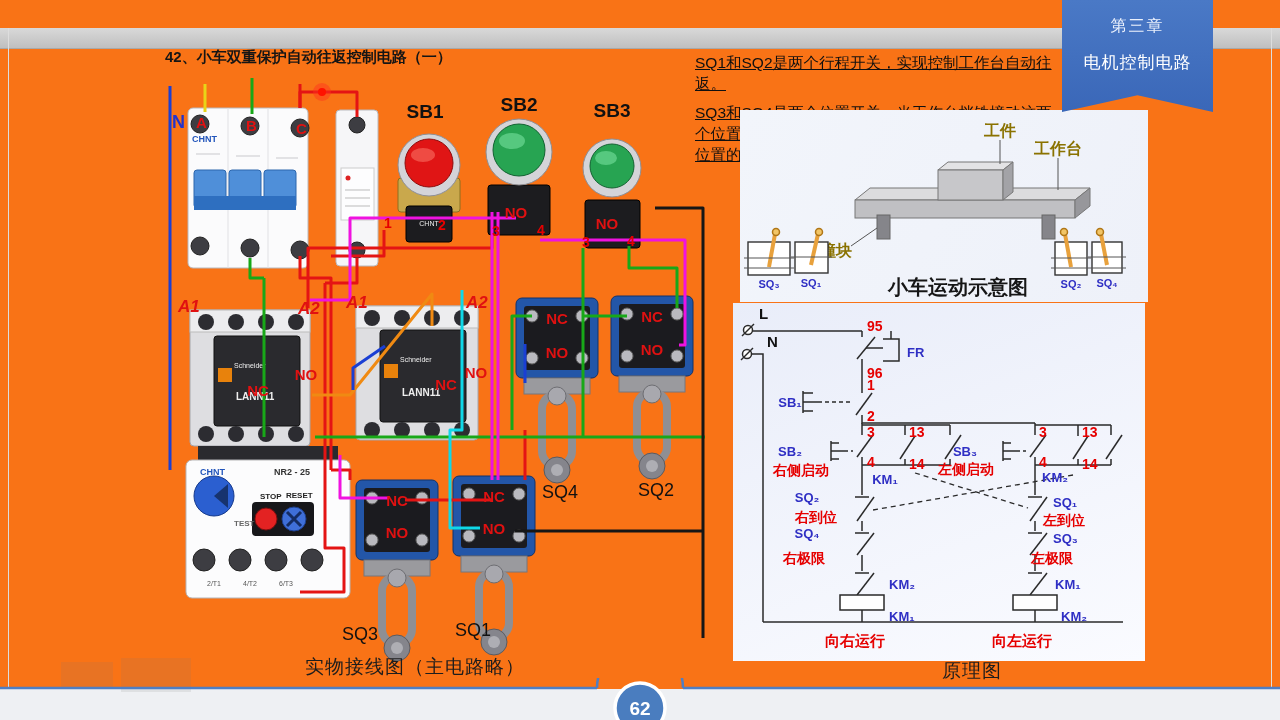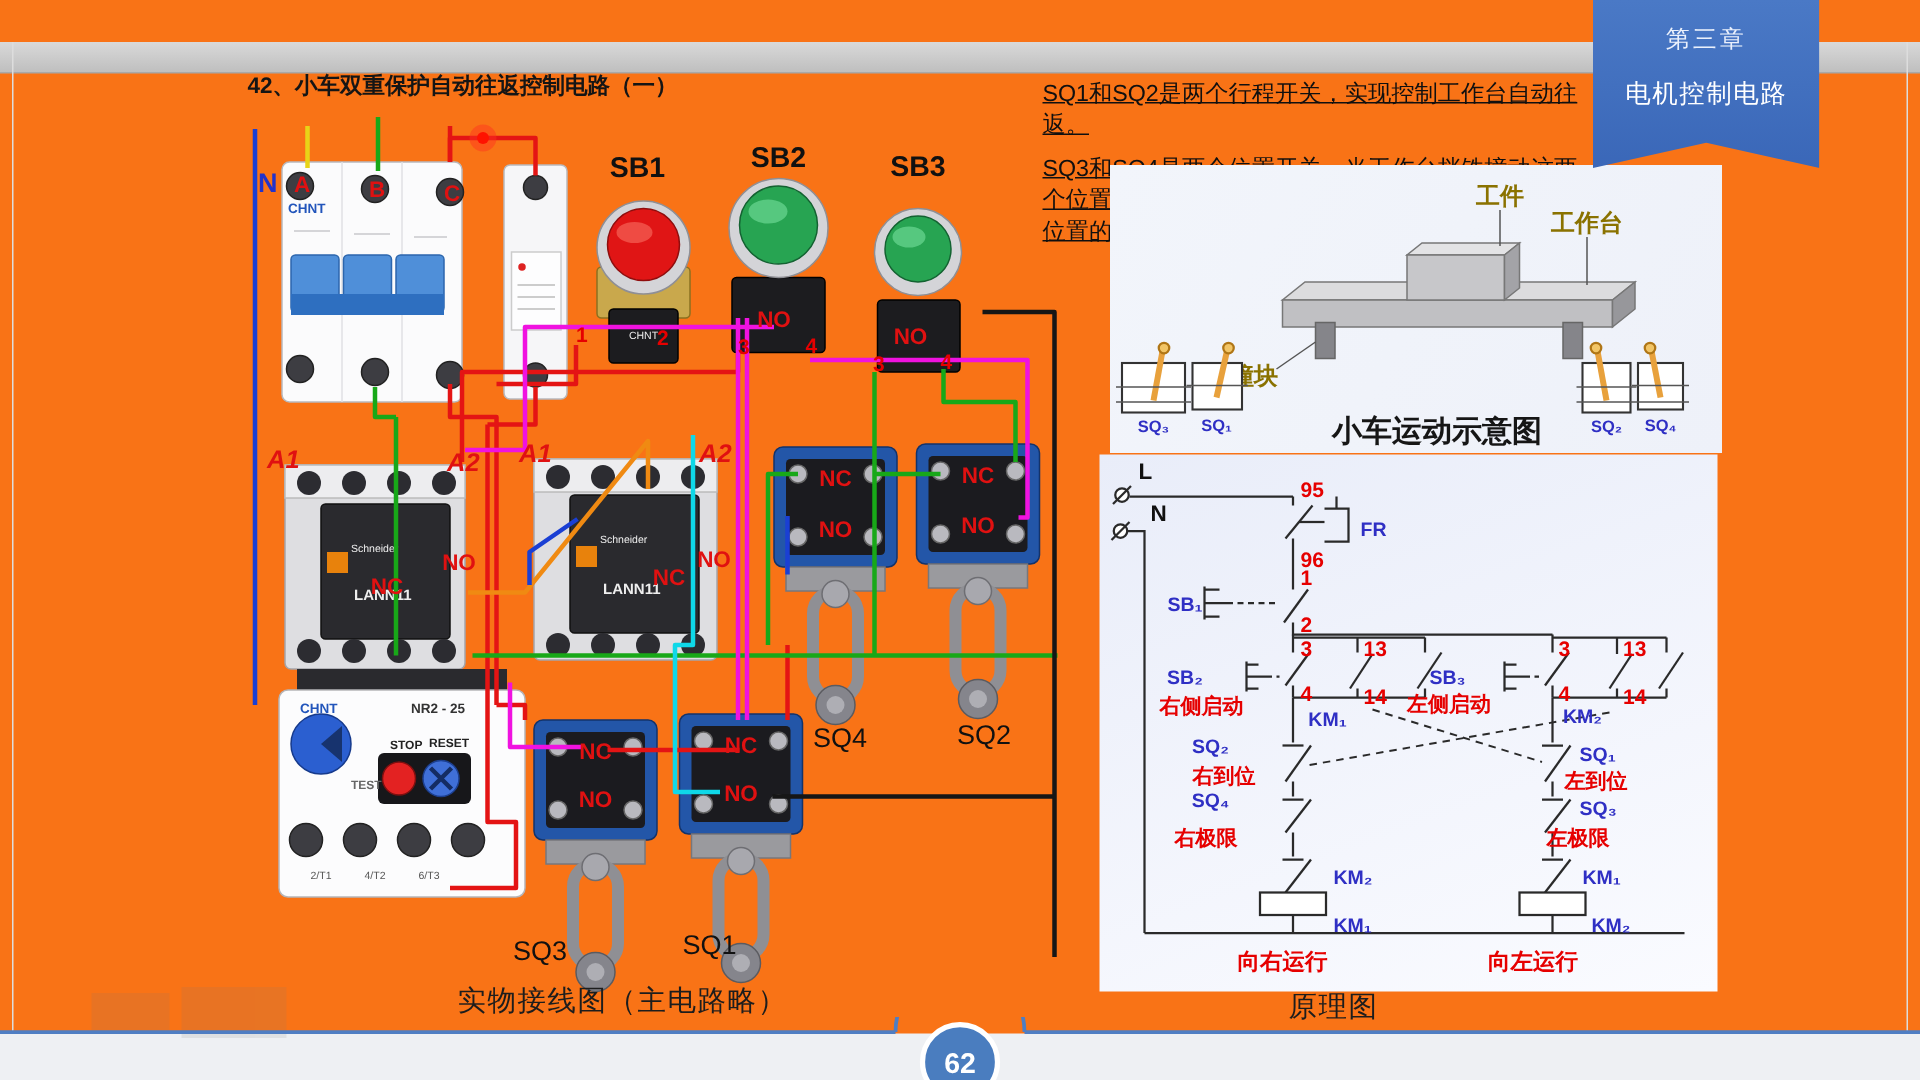--- a/index.html
+++ b/index.html
@@ -19,21 +19,21 @@
   .notes{position:absolute;left:695px;top:52px;width:362px;color:#101010;
          font-size:15.5px;line-height:1.36;}
   .notes p{margin:0 0 8px 0;text-decoration:underline;}
   .cart{position:absolute;left:740px;top:110px;width:408px;height:192px;
         background:linear-gradient(120deg,#f2f5fb,#eef1f9);}
   .schem{position:absolute;left:733px;top:303px;width:412px;height:358px;
          background:linear-gradient(160deg,#e9edf9,#fafbff);}
   .wiring{position:absolute;left:148px;top:78px;width:560px;height:585px;}
   .cap{position:absolute;font-size:19px;color:#1d1d1d;letter-spacing:1px;}
   .cap-wiring{left:287px;top:654px;margin-left:18px;}
-  .cap-schem{left:859px;top:658px;}
+  .cap-schem{left:942px;top:658px;}
   .footer{position:absolute;left:0;top:678px;width:1280px;height:42px;text-align:center;}
   .bottomstrip{position:absolute;left:0;top:689px;width:1280px;height:31px;background:#eef0f3;}
   .watermark{position:absolute;left:55px;top:656px;width:150px;height:42px;opacity:.13;}
   .watermark div{background:#7a7a7a;position:absolute;}
   svg text{font-family:"Liberation Sans","DejaVu Sans",sans-serif;}
   .num{font-size:14px;font-weight:bold;fill:#e60000;}
   .lblue{font-size:13px;font-weight:bold;fill:#2f2fc4;}
   .action{font-size:14px;font-weight:bold;fill:#e60000;}
   .run{font-size:15px;font-weight:bold;fill:#e60000;}
   .term{font-size:15px;font-weight:bold;fill:#111;}

